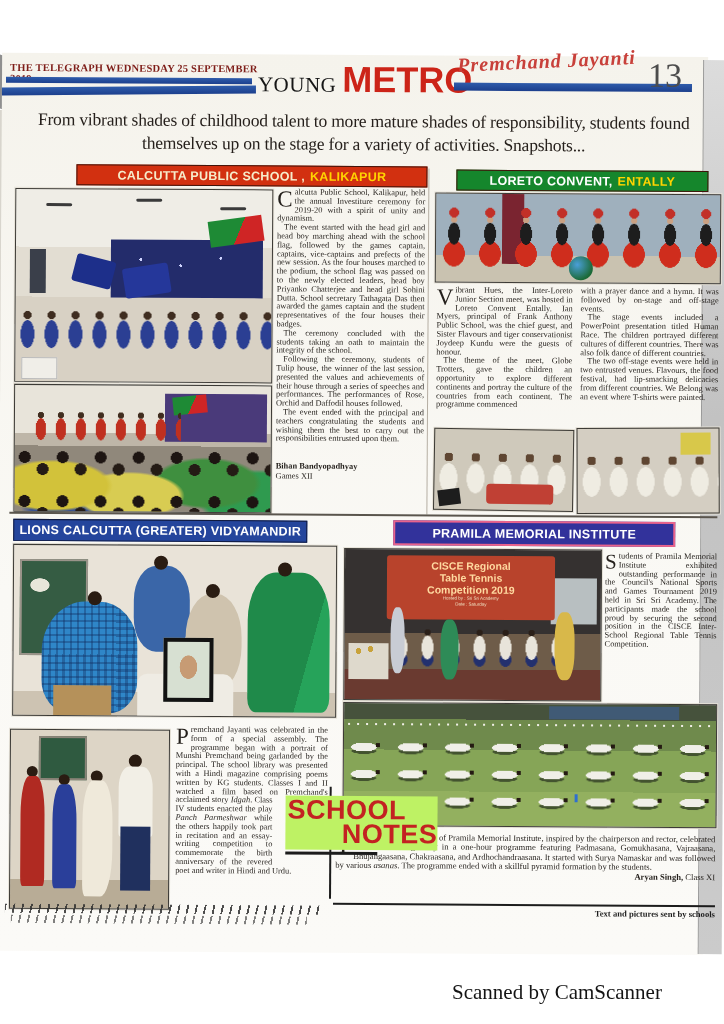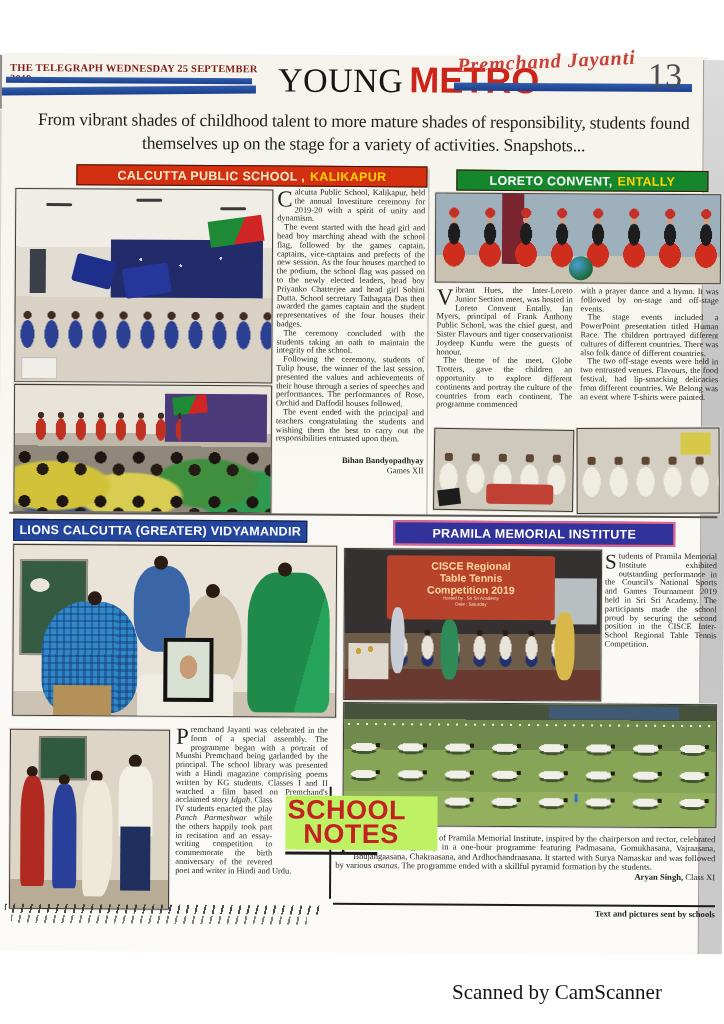--- a/index.html
+++ b/index.html
@@ -12,21 +12,21 @@
   .corner-smudge{left:0;top:56px;width:9px;height:54px;background:#8f8f8f;transform:skewY(18deg);}
   .left-edge{left:0;top:110px;width:5px;height:420px;background:#d8d5cd;}
 
   
   .mast-date{left:8px;top:64px;width:250px;font-size:10.5px;font-weight:bold;color:#7e1d18;letter-spacing:.2px;}
   .bar{background:linear-gradient(180deg,#2f5cab,#1c3f8d);}
   .bar1{left:4px;top:79px;width:246px;height:6px;}
   .bar2{left:0;top:88px;width:254px;height:8px;transform:rotate(-.8deg);}
   .bar3{left:452px;top:82px;width:238px;height:8px;}
   .section-title{left:256px;top:59px;white-space:nowrap;}
-  .young{font-family:"Liberation Serif",serif;font-size:34px;color:#161616;letter-spacing:.5px;margin-left:20px;}
+  .young{font-family:"Liberation Serif",serif;font-size:21px;color:#161616;letter-spacing:.5px;}
   .metro{font-family:"Liberation Sans",sans-serif;font-size:36px;font-weight:bold;color:#cc2418;margin-left:6px;}
   .handwritten{left:455px;top:48px;width:210px;font-style:italic;font-weight:bold;font-size:20px;color:#c8403a;transform:rotate(-3deg);letter-spacing:1px;white-space:nowrap;}
   .pagenum{left:646px;top:55px;font-size:34px;color:#4c4c4c;font-family:"Liberation Serif",serif;}
 
   .standfirst{left:12px;top:110px;width:700px;text-align:center;font-size:17.5px;line-height:1.32;color:#26201c;letter-spacing:-.2px;}
 
   
   .banner{display:flex;align-items:center;justify-content:center;font-family:"Liberation Sans",sans-serif;
           font-weight:bold;font-size:12.5px;letter-spacing:.3px;border:1px solid #40130a;white-space:nowrap;}
   .cps-banner{left:75px;top:166px;width:349px;height:19px;background:#d23010;color:#f6eccb;}
@@ -50,30 +50,30 @@
   .dropcap{float:left;font-size:23px;line-height:19px;padding:1px 2px 0 0;font-family:"Liberation Serif",serif;}
   .cps-text{left:276px;top:189px;width:148px;}
   .lor-col1{left:436px;top:286px;width:136px;}
   .lor-col2{left:580px;top:286px;width:138px;}
   .lions-text{left:178px;top:727px;width:152px;}
   .pra-side{left:606px;top:551px;width:112px;}
   .bottom-para{left:338px;top:833px;width:380px;font-size:8.6px;line-height:9.4px;}
   .bottom-para .dropcap{font-size:26px;line-height:21px;}
   .byline{text-align:right;font-weight:bold;text-indent:0;margin-top:2px;}
   .byline .cls{font-weight:normal;}
-  .byline-block{text-align:right;margin-top:12px;}
+  .byline-block{text-align:left;margin-top:18px;}
   .byline-block div{line-height:9.5px;}
   .bl-name{font-weight:bold;}
   .notes-spacer{float:right;width:52px;height:62px;margin:2px 0 2px 3px;}
 
   
   .notes-logo{left:288px;top:796px;width:150px;background:#bef264;z-index:5;
               font-family:"Liberation Sans",sans-serif;font-weight:bold;color:#c32222;
               font-size:27px;line-height:24px;letter-spacing:.5px;padding:2px 0 4px 2px;}
-  .notes-logo .l2{margin-left:16px;}
+  .notes-logo .l2{text-align:right;}
 
   
   .credit{left:470px;top:907px;width:248px;text-align:right;font-size:8.6px;font-weight:bold;color:#1d1d1d;}
   .hatch{background:repeating-linear-gradient(102deg,#2e2e2e 0 1.8px,transparent 1.8px 8.5px);opacity:.85;}
   .hatch1{left:8px;top:906px;width:318px;height:9px;}
   .hatch2{left:14px;top:917px;width:296px;height:8px;opacity:.6;}
   .camscanner{left:452px;top:980px;width:272px;font-size:21px;color:#141414;font-family:"Liberation Serif",serif;}
 
   
   .photo{position:absolute;border:1px solid #3c3a35;overflow:hidden;background:#cfc8bd;box-shadow:0 0 0 1px #e6e2d8;}

